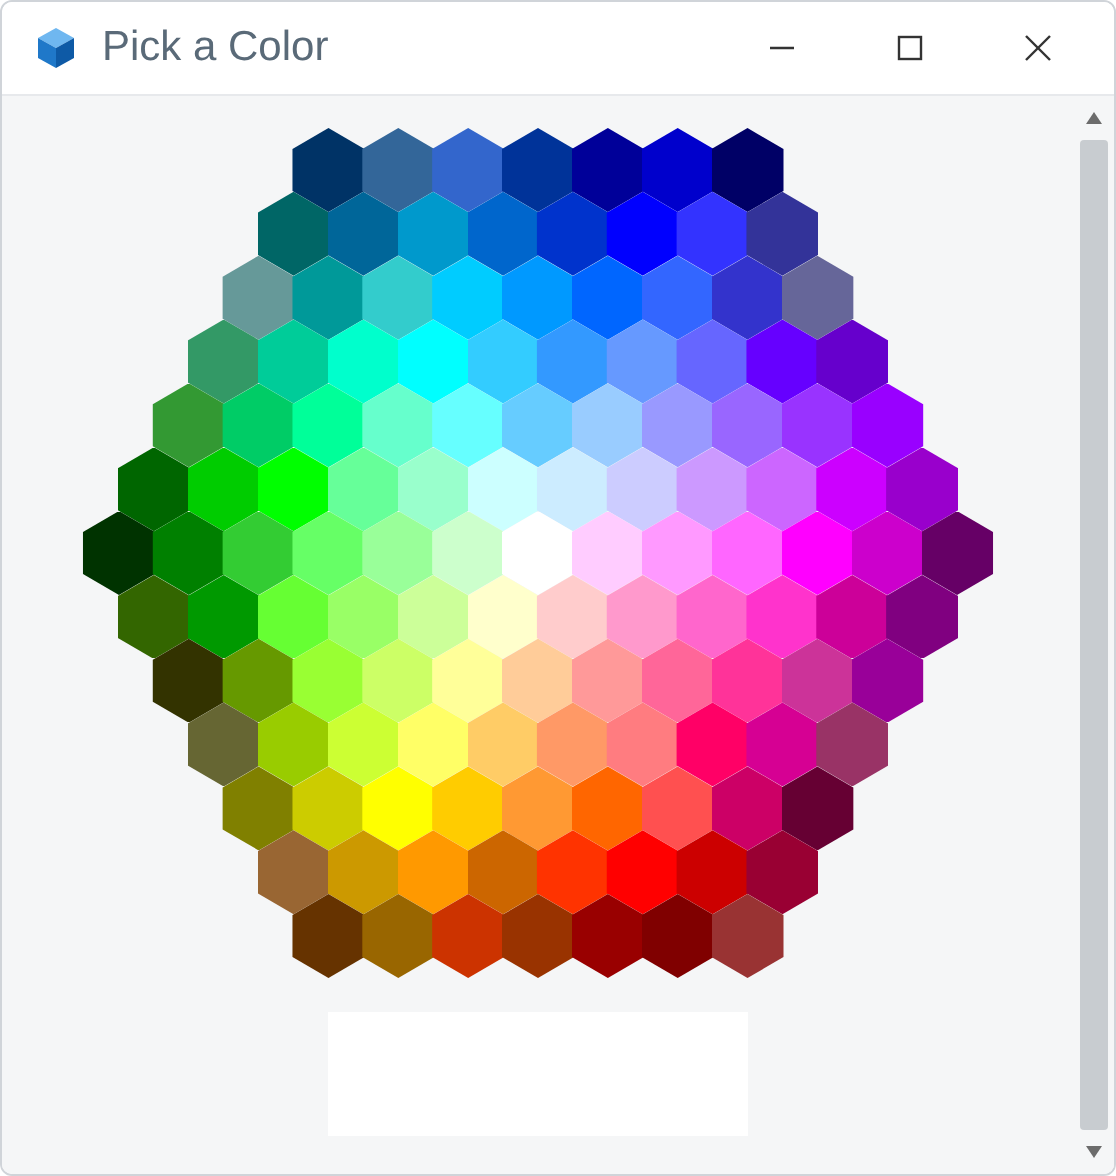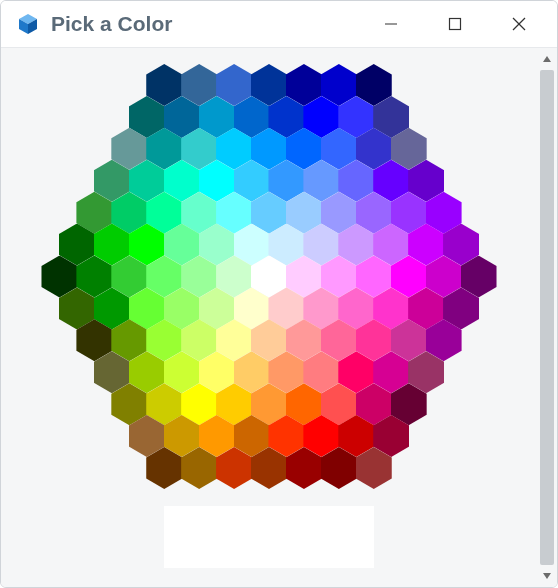--- a/index.html
+++ b/index.html
@@ -34,21 +34,21 @@
     width: 26px;
     height: 26px;
     display: inline-flex;
     align-items: center;
     justify-content: center;
     margin-right: 10px;
   }
   .app-title {
     font-size: 21px;
     color: #5a6a78;
-    font-weight: 700;
+    font-weight: 400;
     flex: 1 1 auto;
     white-space: nowrap;
   }
   .win-buttons { display: flex; height: 100%; }
   .win-btn {
     width: 64px;
     height: 100%;
     display: inline-flex;
     align-items: center;
     justify-content: center;

